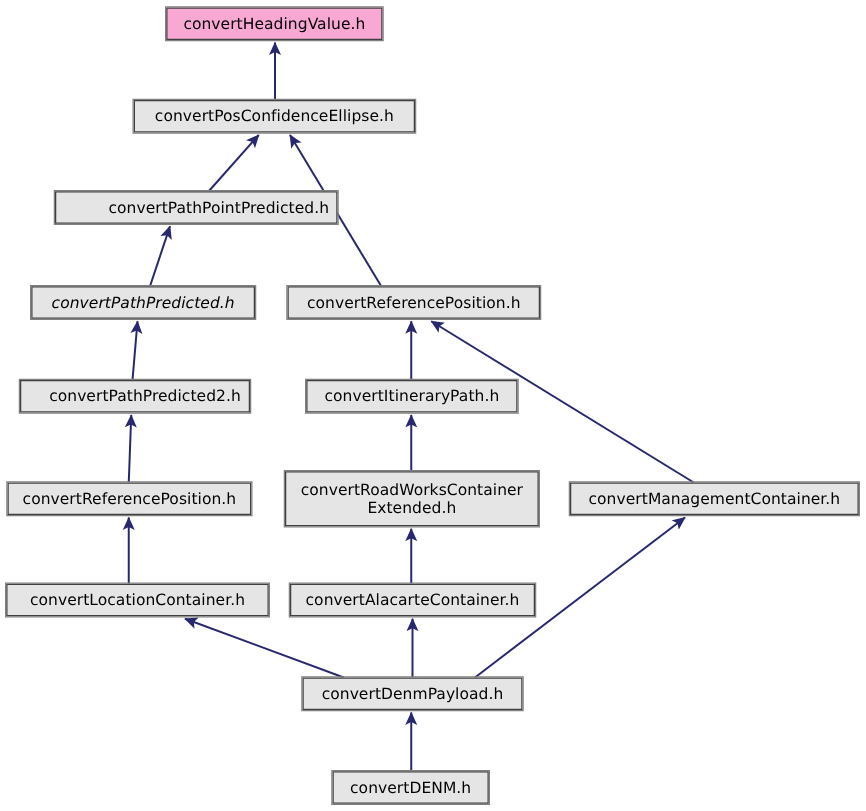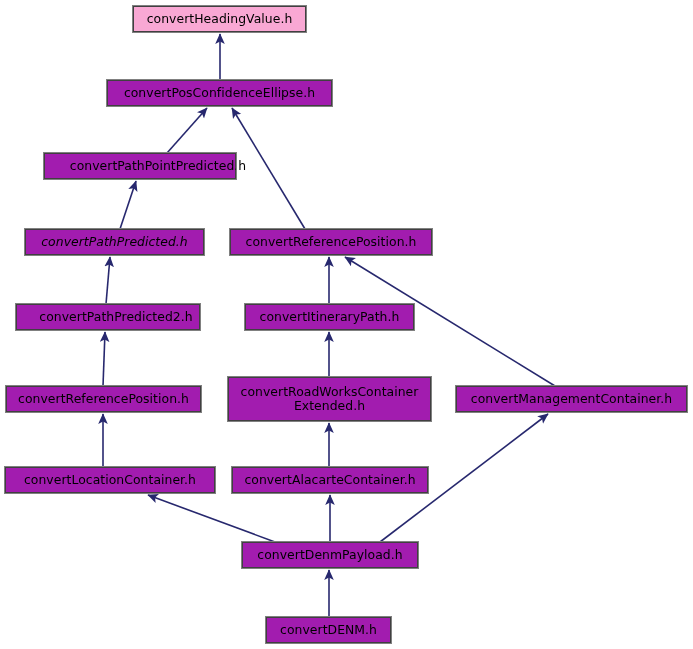--- a/index.html
+++ b/index.html
@@ -23,21 +23,21 @@
     position: absolute;
     left: 0;
     top: 0;
     width: 693px;
     height: 649px;
     pointer-events: none;
   }
   .node {
     position: absolute;
     box-sizing: border-box;
-    background: #a21caf;
+    background: #e5e5e5;
     border: 1px solid #404040;
     outline: 1px solid #808080;
     outline-offset: 0px;
     display: flex;
     align-items: center;
     justify-content: center;
     text-align: center;
     color: #000000;
     font-size: 12.4px;
     line-height: 14px;
@@ -78,21 +78,21 @@
         <line x1="329" y1="467" x2="329" y2="423" stroke="#27286e" stroke-width="1.6" marker-end="url(#arrowhead)"></line>
         <line x1="275" y1="542" x2="148" y2="495" stroke="#27286e" stroke-width="1.6" marker-end="url(#arrowhead)"></line>
         <line x1="330" y1="542" x2="330" y2="495" stroke="#27286e" stroke-width="1.6" marker-end="url(#arrowhead)"></line>
         <line x1="380" y1="542" x2="548" y2="414" stroke="#27286e" stroke-width="1.6" marker-end="url(#arrowhead)"></line>
         <line x1="329" y1="617" x2="329" y2="570" stroke="#27286e" stroke-width="1.6" marker-end="url(#arrowhead)"></line>
       </g>
   </svg>
   <div id="node-layer">
       <div class="node highlight" style="left: 133px; top: 6px; width: 173px; height: 26px;"><span class="node-label">convertHeadingValue.h</span></div>
       <div class="node" style="left: 107px; top: 80px; width: 225px; height: 26px;"><span class="node-label">convertPosConfidenceEllipse.h</span></div>
-      <div class="node" style="left: 44px; top: 153px; width: 192px; height: 26px; padding-left: 36px;"><span class="node-label">convertPathPointPredicted.h</span></div>
+      <div class="node" style="left: 44px; top: 153px; width: 226px; height: 26px; padding-left: 36px;"><span class="node-label">convertPathPointPredicted.h</span></div>
       <div class="node" style="left: 25px; top: 229px; width: 179px; height: 26px; font-style: italic;"><span class="node-label">convertPathPredicted.h</span></div>
       <div class="node" style="left: 230px; top: 229px; width: 202px; height: 26px;"><span class="node-label">convertReferencePosition.h</span></div>
       <div class="node" style="left: 16px; top: 304px; width: 184px; height: 26px; padding-left: 16px;"><span class="node-label">convertPathPredicted2.h</span></div>
       <div class="node" style="left: 245px; top: 304px; width: 169px; height: 26px;"><span class="node-label">convertItineraryPath.h</span></div>
       <div class="node" style="left: 6px; top: 386px; width: 195px; height: 26px;"><span class="node-label">convertReferencePosition.h</span></div>
       <div class="node" style="left: 228px; top: 377px; width: 203px; height: 44px;"><span class="node-label">convertRoadWorksContainer
 Extended.h</span></div>
       <div class="node" style="left: 456px; top: 386px; width: 231px; height: 26px;"><span class="node-label">convertManagementContainer.h</span></div>
       <div class="node" style="left: 5px; top: 467px; width: 210px; height: 26px;"><span class="node-label">convertLocationContainer.h</span></div>
       <div class="node" style="left: 232px; top: 467px; width: 196px; height: 26px;"><span class="node-label">convertAlacarteContainer.h</span></div>

